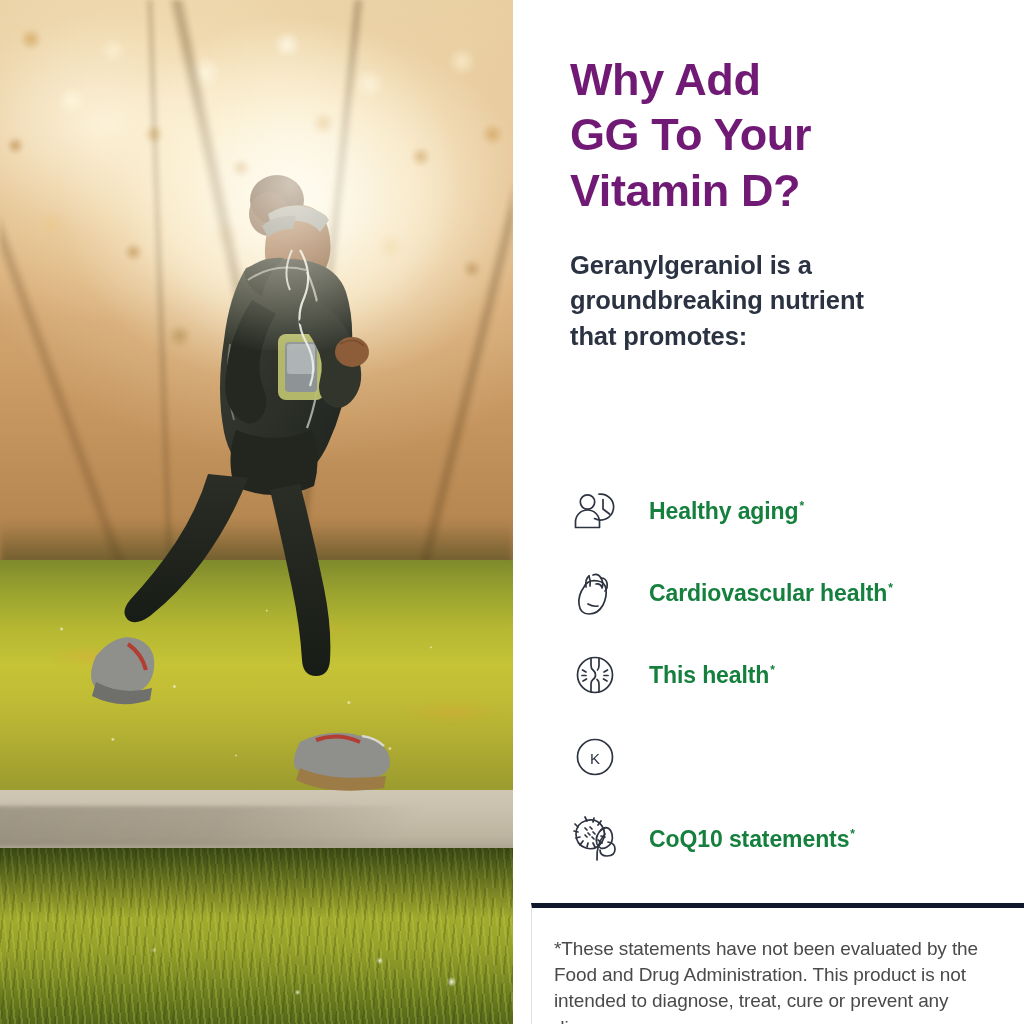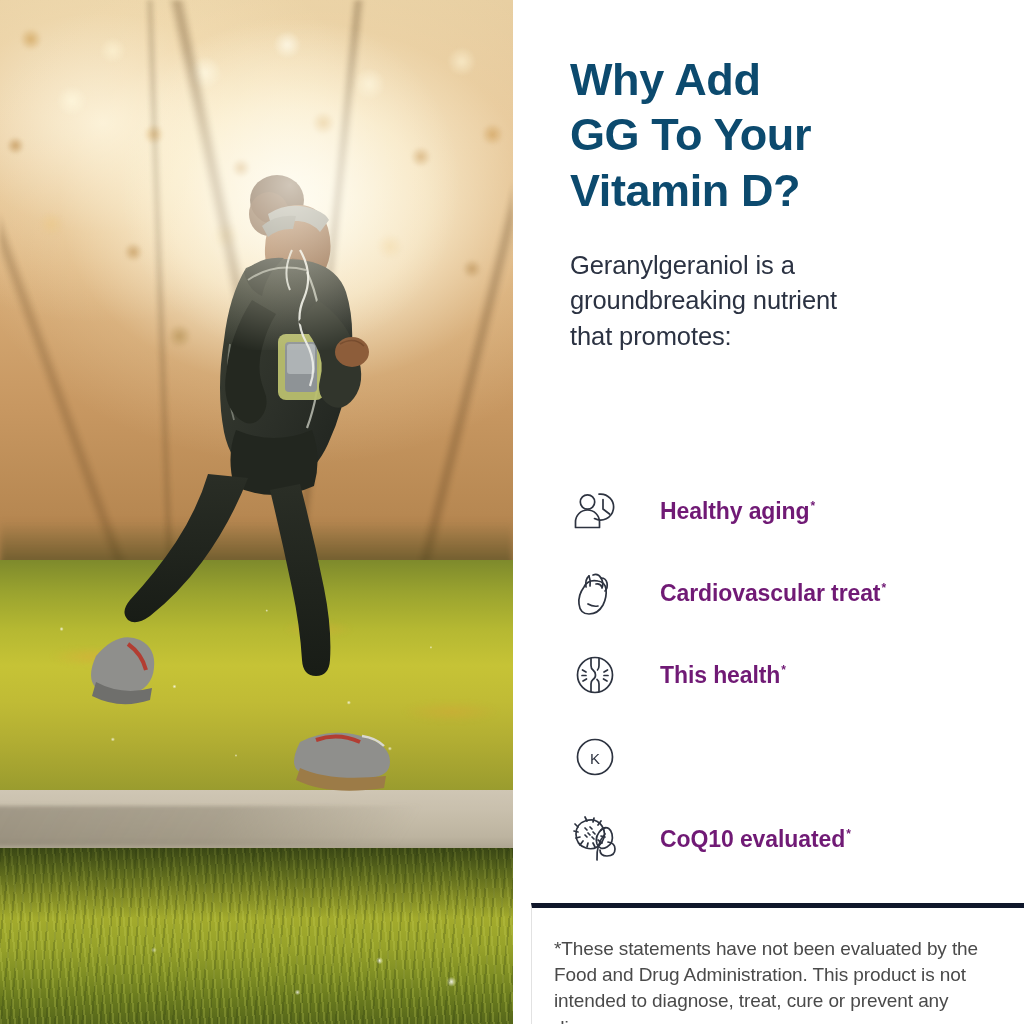--- a/index.html
+++ b/index.html
@@ -223,32 +223,32 @@
 
   .headline {
     position: absolute;
     left: 57px;
     top: 52px;
     width: 420px;
     font-size: 45px;
     line-height: 1.23;
     font-weight: 700;
     letter-spacing: -0.4px;
-    color: #0c4a6e;
+    color: #701a75;
     white-space: pre-line;
   }
 
   .subhead {
     position: absolute;
     left: 57px;
     top: 248px;
     width: 400px;
     font-size: 25.5px;
     line-height: 1.39;
-    font-weight: 400;
+    font-weight: 700;
     letter-spacing: -0.1px;
     color: #2b3242;
     white-space: pre-line;
   }
 
   .benefits {
     position: absolute;
     left: 50px;
     top: 470px;
     width: 440px;
@@ -265,22 +265,22 @@
     display: flex;
     align-items: center;
     justify-content: center;
     color: #2d3340;
   }
   .benefit-icon svg { display: block; }
   .benefit-label {
     font-size: 23px;
     font-weight: 600;
     letter-spacing: -0.1px;
-    color: #701a75;
-    margin-left: 33px;
+    color: #15803d;
+    margin-left: 22px;
     white-space: nowrap;
   }
   .benefit-label sup {
     font-size: 0.52em;
     font-weight: 600;
     vertical-align: super;
     line-height: 0;
     margin-left: 1px;
   }
 
@@ -423,21 +423,21 @@
             <path d="M10 17 q-6 8 -5 17 q1 10 10 10 q9 0 14 -9 q4 -8 3 -16 q-1 -7 -8 -8 q-10 -2 -14 6 Z"></path>
             <path d="M12 17 q-1 -8 3 -11"></path>
             <path d="M15 6 q2 5 1 10"></path>
             <path d="M19 5 q5 -2 8 3 q3 5 1 10"></path>
             <path d="M27 8 q5 0 6 5 q1 5 -2 8"></path>
             <path d="M22 14 q4 -1 6 3"></path>
             <path d="M14 34 q5 3 10 2"></path>
           </svg>
         </span>
         <span class="benefit-label">
-          <span>Cardiovascular treat</span><sup>*</sup>
+          <span>Cardiovascular health</span><sup>*</sup>
         </span>
       </div>
 
       <div class="benefit">
         <span class="benefit-icon">
           <svg width="44" height="44" viewBox="0 0 44 44" fill="none" stroke="currentColor" stroke-width="1.7" stroke-linecap="round" stroke-linejoin="round">
             <circle cx="22" cy="22" r="17.5"></circle>
             <path d="M18 5.5 v7 q0 3 2 4.5 q2.5 2 2.5 5 q0 3 -2.5 4.5 q-2 1.5 -2 4.5 v7.5"></path>
             <path d="M26 5.5 v7 q0 3 -1.5 4.5"></path>
             <path d="M26 38.5 v-7.5 q0 -3 -2 -4.5"></path>
@@ -468,21 +468,21 @@
           <svg width="48" height="46" viewBox="0 0 48 46" fill="none" stroke="currentColor" stroke-width="1.7" stroke-linecap="round" stroke-linejoin="round">
             <path d="M5 18 q0 -10 9 -13 q11 -4 17 5 q5 8 0 16 q-6 9 -16 6 q-10 -3 -10 -14 Z"></path>
             <path d="M7 11 l-3 -3 M7 16 l-4 -1 M9 21 l-4 1 M12 25 l-3 4 M17 27 l-1 4 M22 27 l2 4 M27 24 l4 3 M30 20 l4 1 M30 14 l4 -2 M27 9 l3 -4 M22 6 l1 -4 M16 5 l-2 -4"></path>
             <path d="M14 12 l2 2 M19 11 l2 2 M17 17 l2 2 M22 16 l2 2 M14 19 l2 2 M21 21 l2 2"></path>
             <path d="M32 12 q7 -2 9 6 q2 9 -5 13 q-7 4 -10 -3 q-3 -8 6 -16 Z"></path>
             <path d="M37 26 q7 1 7 7 q0 7 -8 7 q-7 0 -7 -6"></path>
             <path d="M26 44 q-1 -16 8 -26"></path>
           </svg>
         </span>
         <span class="benefit-label">
-          <span>CoQ10 evaluated</span><sup>*</sup>
+          <span>CoQ10 statements</span><sup>*</sup>
         </span>
       </div>
 
     </div>
 
     <div class="disclaimer">
       <p>*These statements have not been evaluated by the Food and Drug Administration. This product is not intended to diagnose, treat, cure or prevent any disease.</p>
     </div>
 
   </div>

